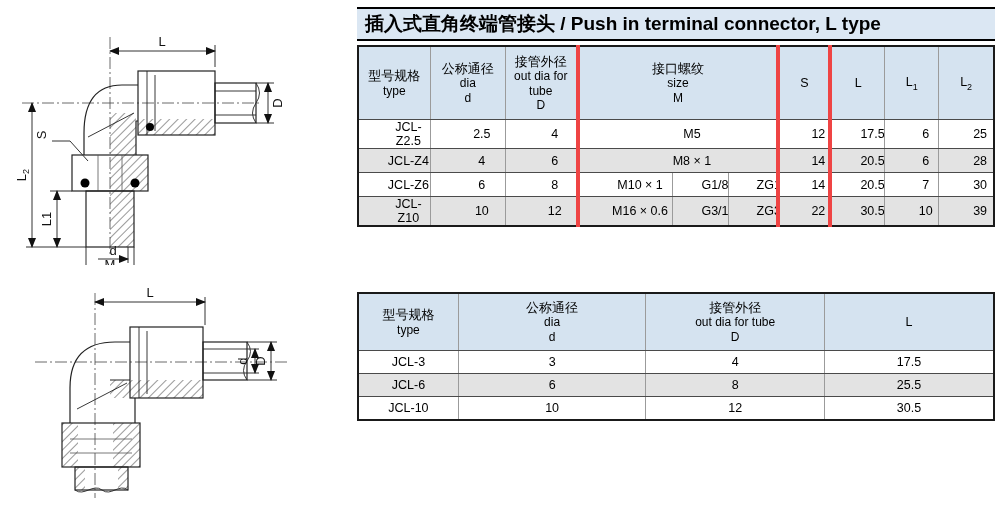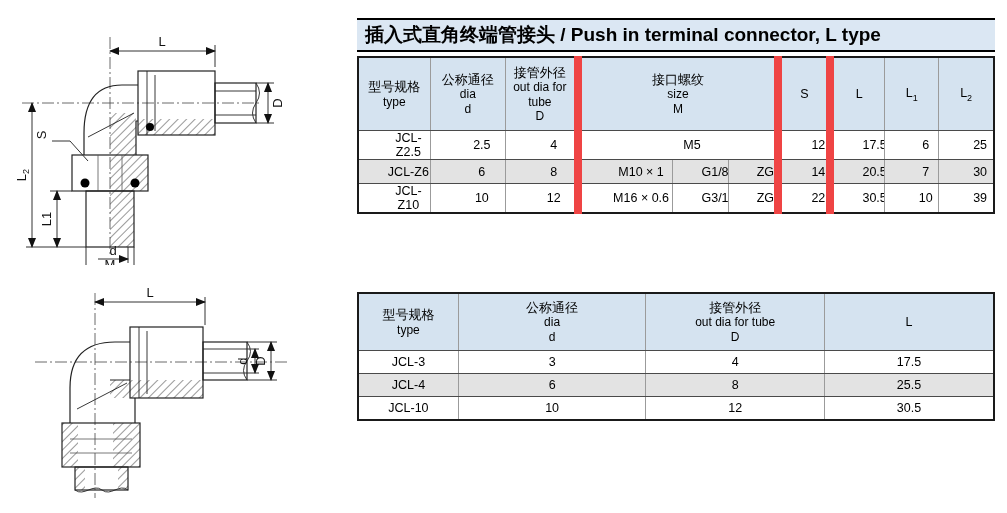--- a/index.html
+++ b/index.html
@@ -2,30 +2,30 @@
 <html><head>
 <meta charset="utf-8">
 <style>
   html,body{margin:0;padding:0;background:#fff;}
   body{width:1007px;height:513px;position:relative;font-family:"Liberation Sans","DejaVu Sans",sans-serif;color:#000;overflow:hidden;}
   .drawing{position:absolute;}
   svg text{font-family:"Liberation Sans","DejaVu Sans",sans-serif;font-size:13px;fill:#111;}
   .tbl-wrap{position:absolute;left:357px;width:638px;}
   .t1{top:7px;}
   .t2{top:292px;}
-  .title-bar{height:30px;line-height:30px;background:#dbe7f3;border-top:2px solid #000;border-bottom:2px solid #000;font-weight:bold;font-size:19px;padding-left:8px;margin-bottom:4px;white-space:nowrap;box-sizing:content-box;margin-top:11px;}
+  .title-bar{height:30px;line-height:30px;background:#dbe7f3;border-top:2px solid #000;border-bottom:2px solid #000;font-weight:bold;font-size:19px;padding-left:8px;margin-bottom:4px;white-space:nowrap;box-sizing:content-box;}
   table{width:100%;border-collapse:collapse;table-layout:fixed;border:2px solid #1a1a1a;text-align:center;font-size:12.5px;}
   td{border-left:1px solid #9b9b9b;border-right:1px solid #9b9b9b;border-top:1px solid #4a4a4a;border-bottom:1px solid #4a4a4a;padding:0;overflow:hidden;}
   thead td{background:#d5e3f0;}
   .t1 thead td{height:72px;}
   .t2 thead td{height:56px;}
   .t1 tbody td{height:23px;padding-left:28px;}
   .t2 tbody td{height:22px;}
   tbody tr:nth-child(even){background:#e3e3e3;}
-  .bd{border-left:8px solid #ef4444;}
+  .bd{border-left:4px solid #ef4444;}
   .hz{font-size:13px;line-height:1.2;}
   .he{font-size:12px;line-height:1.2;}
   sub{font-size:9px;}
 </style>
 </head>
 <body>
 
 <div class="drawing" style="left:10px;top:15px;width:330px;height:250px;">
 <svg width="330" height="250" viewBox="0 0 330 250">
   <defs>
@@ -192,20 +192,30 @@
         <td>JCL-Z2.5</td>
         <td>2.5</td>
         <td>4</td>
         <td colspan="3" class="bd">M5</td>
         <td class="bd">12</td>
         <td class="bd">17.5</td>
         <td>6</td>
         <td>25</td>
       </tr>
       <tr>
+        <td>JCL-Z4</td>
+        <td>4</td>
+        <td>6</td>
+        <td colspan="3" class="bd">M8 × 1</td>
+        <td class="bd">14</td>
+        <td class="bd">20.5</td>
+        <td>6</td>
+        <td>28</td>
+      </tr>
+      <tr>
         <td>JCL-Z6</td>
         <td>6</td>
         <td>8</td>
         <td class="bd">M10 × 1</td>
         <td>G1/8</td>
         <td>ZG1/8</td>
         <td class="bd">14</td>
         <td class="bd">20.5</td>
         <td>7</td>
         <td>30</td>
@@ -254,21 +264,21 @@
       </tr>
     </thead>
     <tbody>
       <tr>
         <td>JCL-3</td>
         <td>3</td>
         <td>4</td>
         <td>17.5</td>
       </tr>
       <tr>
-        <td>JCL-4</td>
+        <td>JCL-6</td>
         <td>6</td>
         <td>8</td>
         <td>25.5</td>
       </tr>
       <tr>
         <td>JCL-10</td>
         <td>10</td>
         <td>12</td>
         <td>30.5</td>
       </tr>

